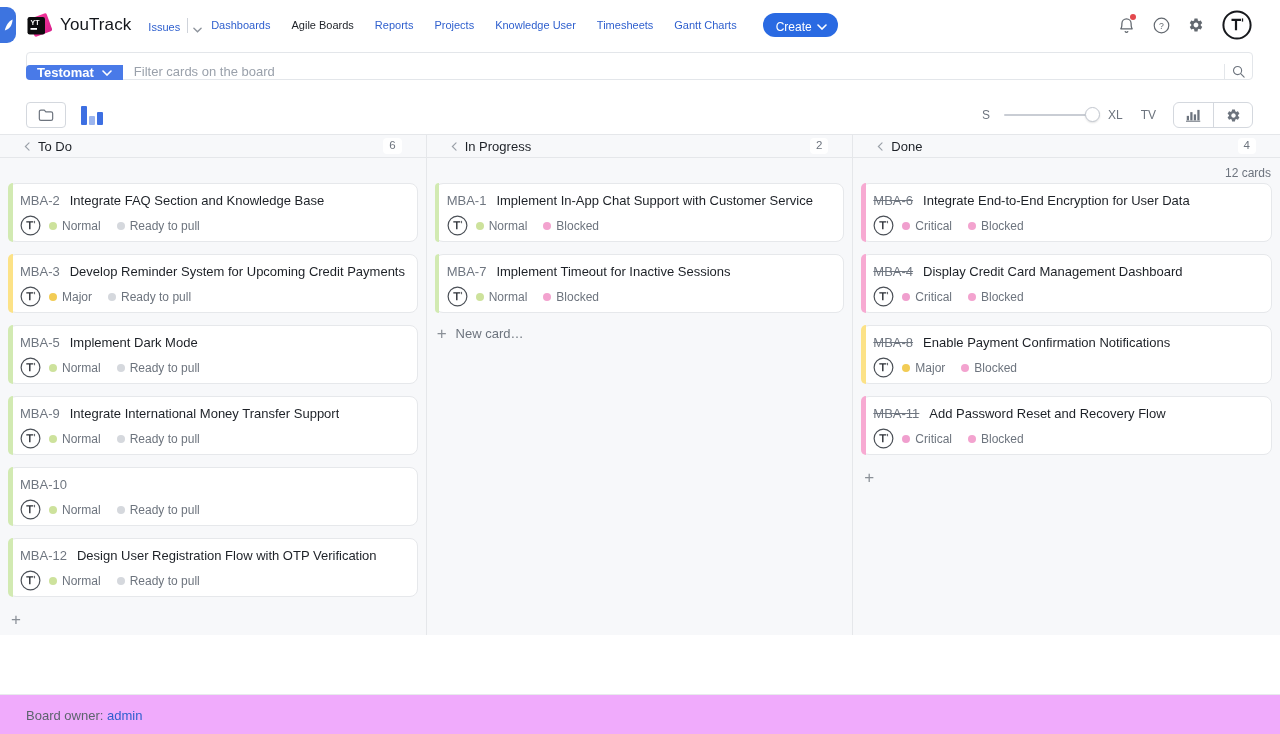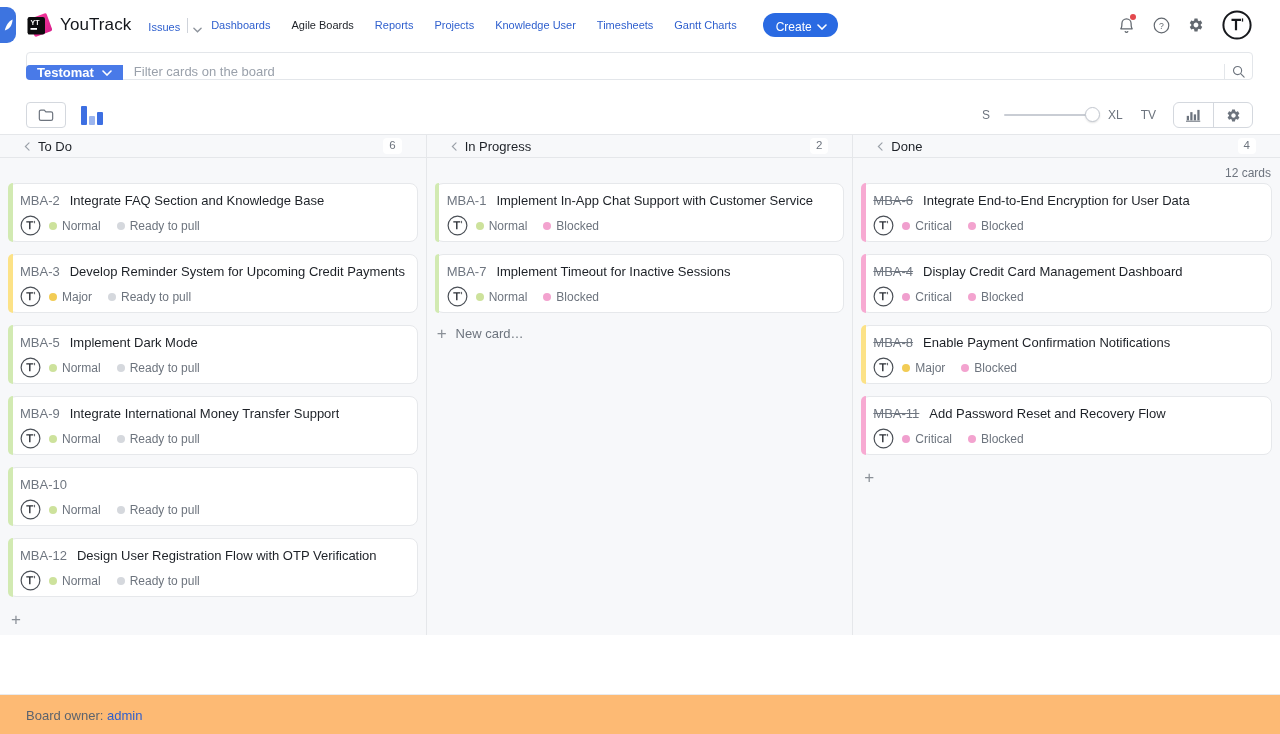--- a/index.html
+++ b/index.html
@@ -63,21 +63,21 @@
   .ctitle { color:#1d2127; white-space:nowrap; overflow:hidden; }
   .card-meta { display:flex; align-items:center; margin-top:6px; }
   .avatar-sm { width:21px; height:21px; margin-right:8px; flex:0 0 auto; }
   .tag { display:flex; align-items:center; gap:5px; font-size:12px; color:#6d747e; margin-right:16px; }
   .dot { width:8px; height:8px; border-radius:50%; }
   .col-plus { color:#8a9097; font-size:17px; line-height:1; padding:2px 0 0 3px; width:20px; }
   .new-card { display:flex; align-items:center; gap:9px; color:#6d747e; font-size:13px; padding-left:2px; margin-top:2px; }
   .new-card .plus-glyph { color:#8a9097; font-size:17px; line-height:1; }
 
   
-  .footer { position:absolute; left:0; right:0; bottom:0; height:40px; border-top:1px solid #e8eaed; padding:13px 0 0 26px; font-size:13px; color:#5c636d; background:#fdba74; }
+  .footer { position:absolute; left:0; right:0; bottom:0; height:40px; border-top:1px solid #e8eaed; padding:13px 0 0 26px; font-size:13px; color:#5c636d; background:#f0abfc; }
   .footer a { color:#2e5fce; text-decoration:none; }
   .page { position:relative; height:734px; }
 </style>
 </head>
 <body>
 
 <div class="page">
 
   <header class="topnav">
     <div class="side-tab">

